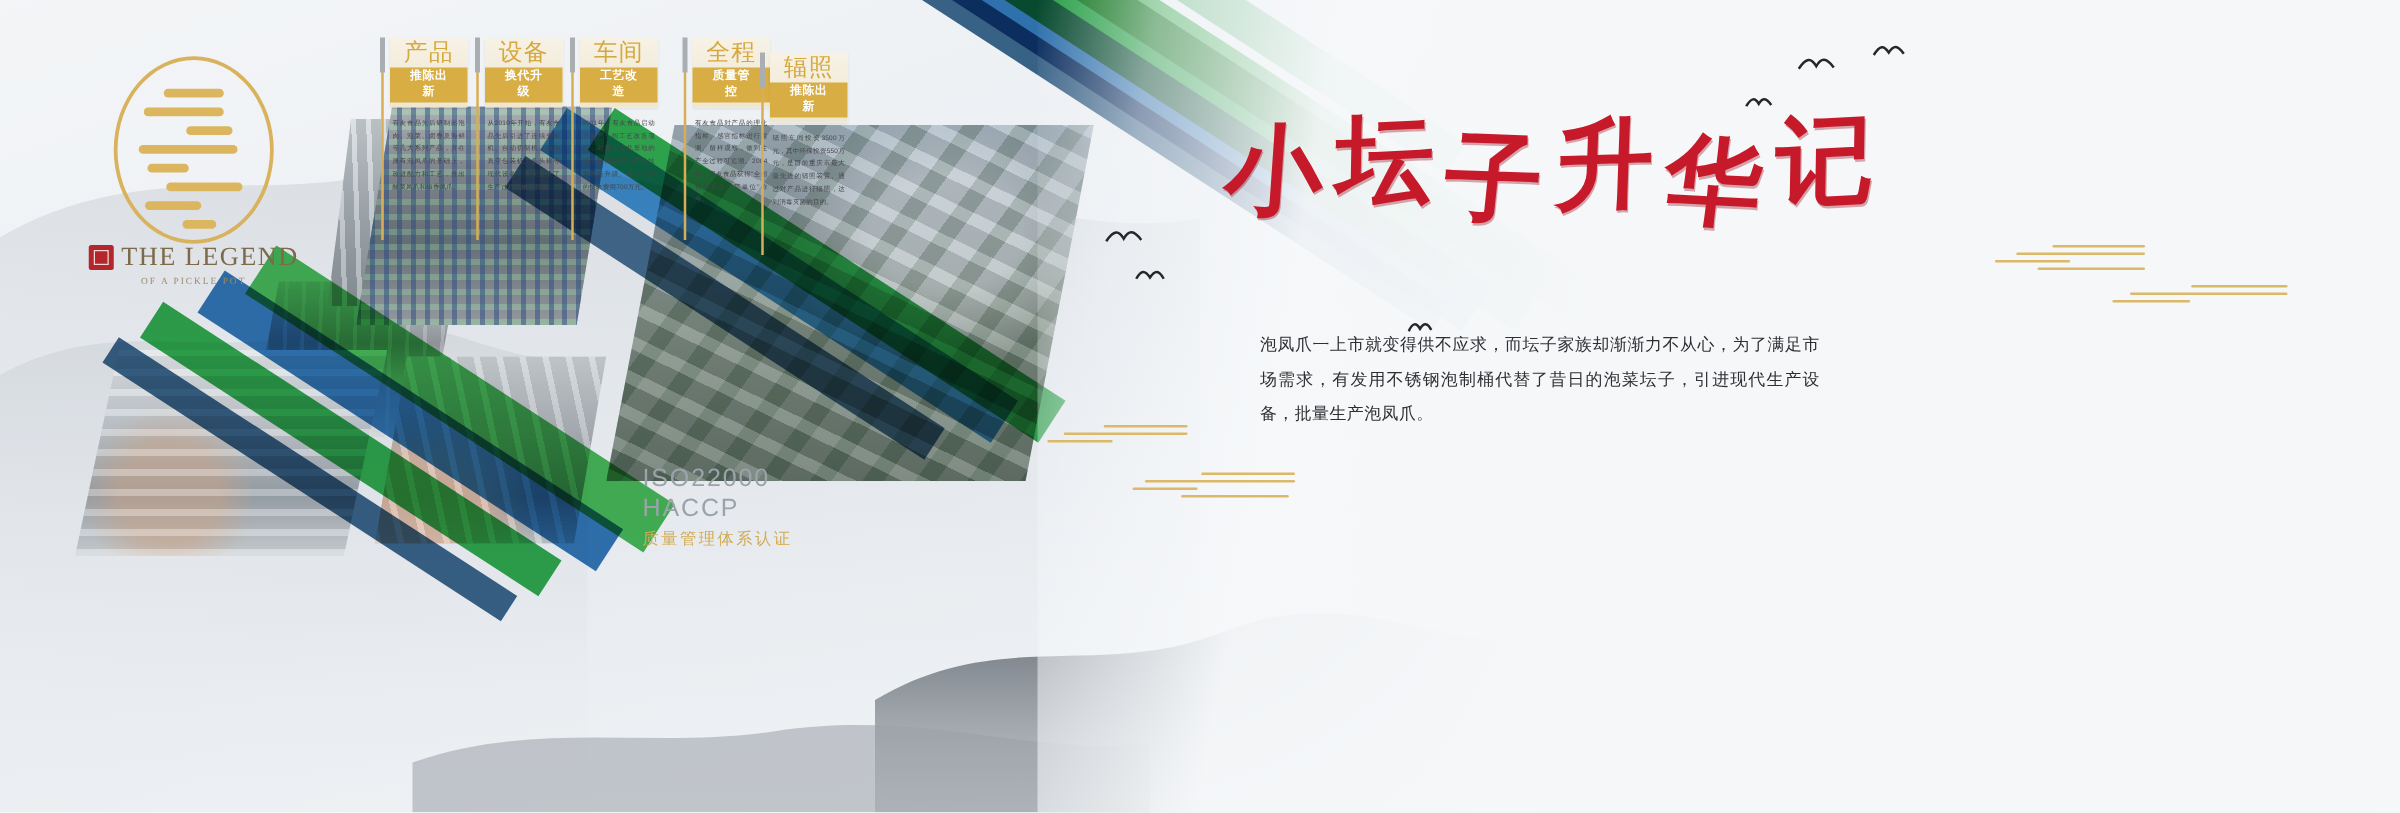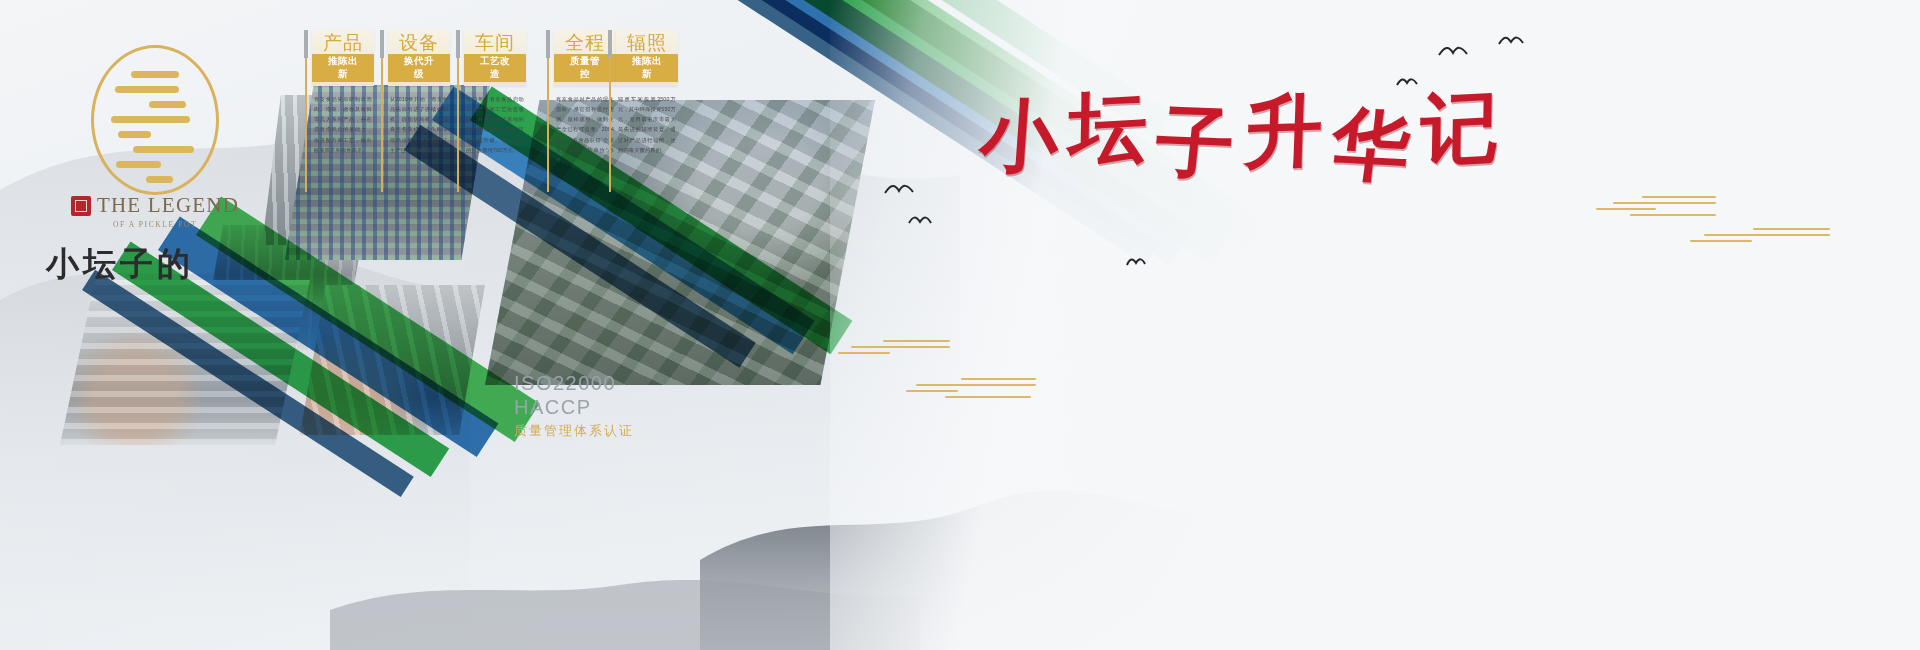--- a/index.html
+++ b/index.html
@@ -196,21 +196,20 @@
         <i style="width:30%;margin-left:40%"></i>
       </div>
     </div>
     <div class="legend-row">
       <span class="legend-stamp"></span>
       <span class="legend-en">THE LEGEND</span>
     </div>
     <div class="legend-sub">OF A PICKLE POT</div>
 
     <div class="cn-title">
-      <span class="l1">小坛子的</span>
     </div>
   </div>
 
   <div class="cols">
 
     <div class="col" style="left:60px;">
       <div class="rail"></div>
       <div class="railcap"></div>
       <div class="badge">
         <div class="big">产品</div>
@@ -242,21 +241,21 @@
     <div class="col" style="left:302px;">
       <div class="rail"></div>
       <div class="railcap"></div>
       <div class="badge">
         <div class="big">全程</div>
         <div class="sml">质量管控</div>
       </div>
       <div class="body">有友食品对产品的理化指标、感官指标进行检测、留样观察，做到生产全过程可追溯。2004年，有友食品获得“全国食品安全示范单位”称号。</div>
     </div>
 
-    <div class="col" style="left:364px;">
+    <div class="col" style="left:364px;margin-top:12px;">
       <div class="rail"></div>
       <div class="railcap"></div>
       <div class="badge">
         <div class="big">辐照</div>
         <div class="sml">推陈出新</div>
       </div>
       <div class="body">辐照车间投资3500万元，其中环保投资550万元，是目前重庆市最大最先进的辐照装置。通过对产品进行辐照，达到消毒灭菌的目的。</div>
     </div>
 
   </div>
@@ -264,20 +263,21 @@
   <div class="iso">
     <div class="l1">ISO22000</div>
     <div class="l2">HACCP</div>
     <div class="l3">质量管理体系认证</div>
   </div>
 
   <div class="callig">
     <em>小</em><em>坛</em><em>子</em><em>升</em><em>华</em><em>记</em>
   </div>
 
+  <div class="para">泡凤爪一上市就变得供不应求，而坛子家族却渐渐力不从心，为了满足市场需求，有发用不锈钢泡制桶代替了昔日的泡菜坛子，引进现代生产设备，批量生产泡凤爪。</div>
 
   <svg class="bird" style="left:1438px;top:44px;" width="30" height="16" viewBox="0 0 30 16">
       <path d="M1 11 C7 2,11 2,15 9 C19 2,23 2,29 10" stroke="#27272b" stroke-width="2" fill="none"></path>
     </svg>
   <svg class="bird" style="left:1498px;top:34px;" width="26" height="14" viewBox="0 0 26 14">
       <path d="M1 10 C6 2,9 2,13 8 C17 2,20 2,25 9" stroke="#27272b" stroke-width="2" fill="none"></path>
     </svg>
   <svg class="bird" style="left:1396px;top:76px;" width="22" height="12" viewBox="0 0 22 12">
       <path d="M1 9 C5 2,8 2,11 7 C14 2,17 2,21 8" stroke="#27272b" stroke-width="2" fill="none"></path>
     </svg>

